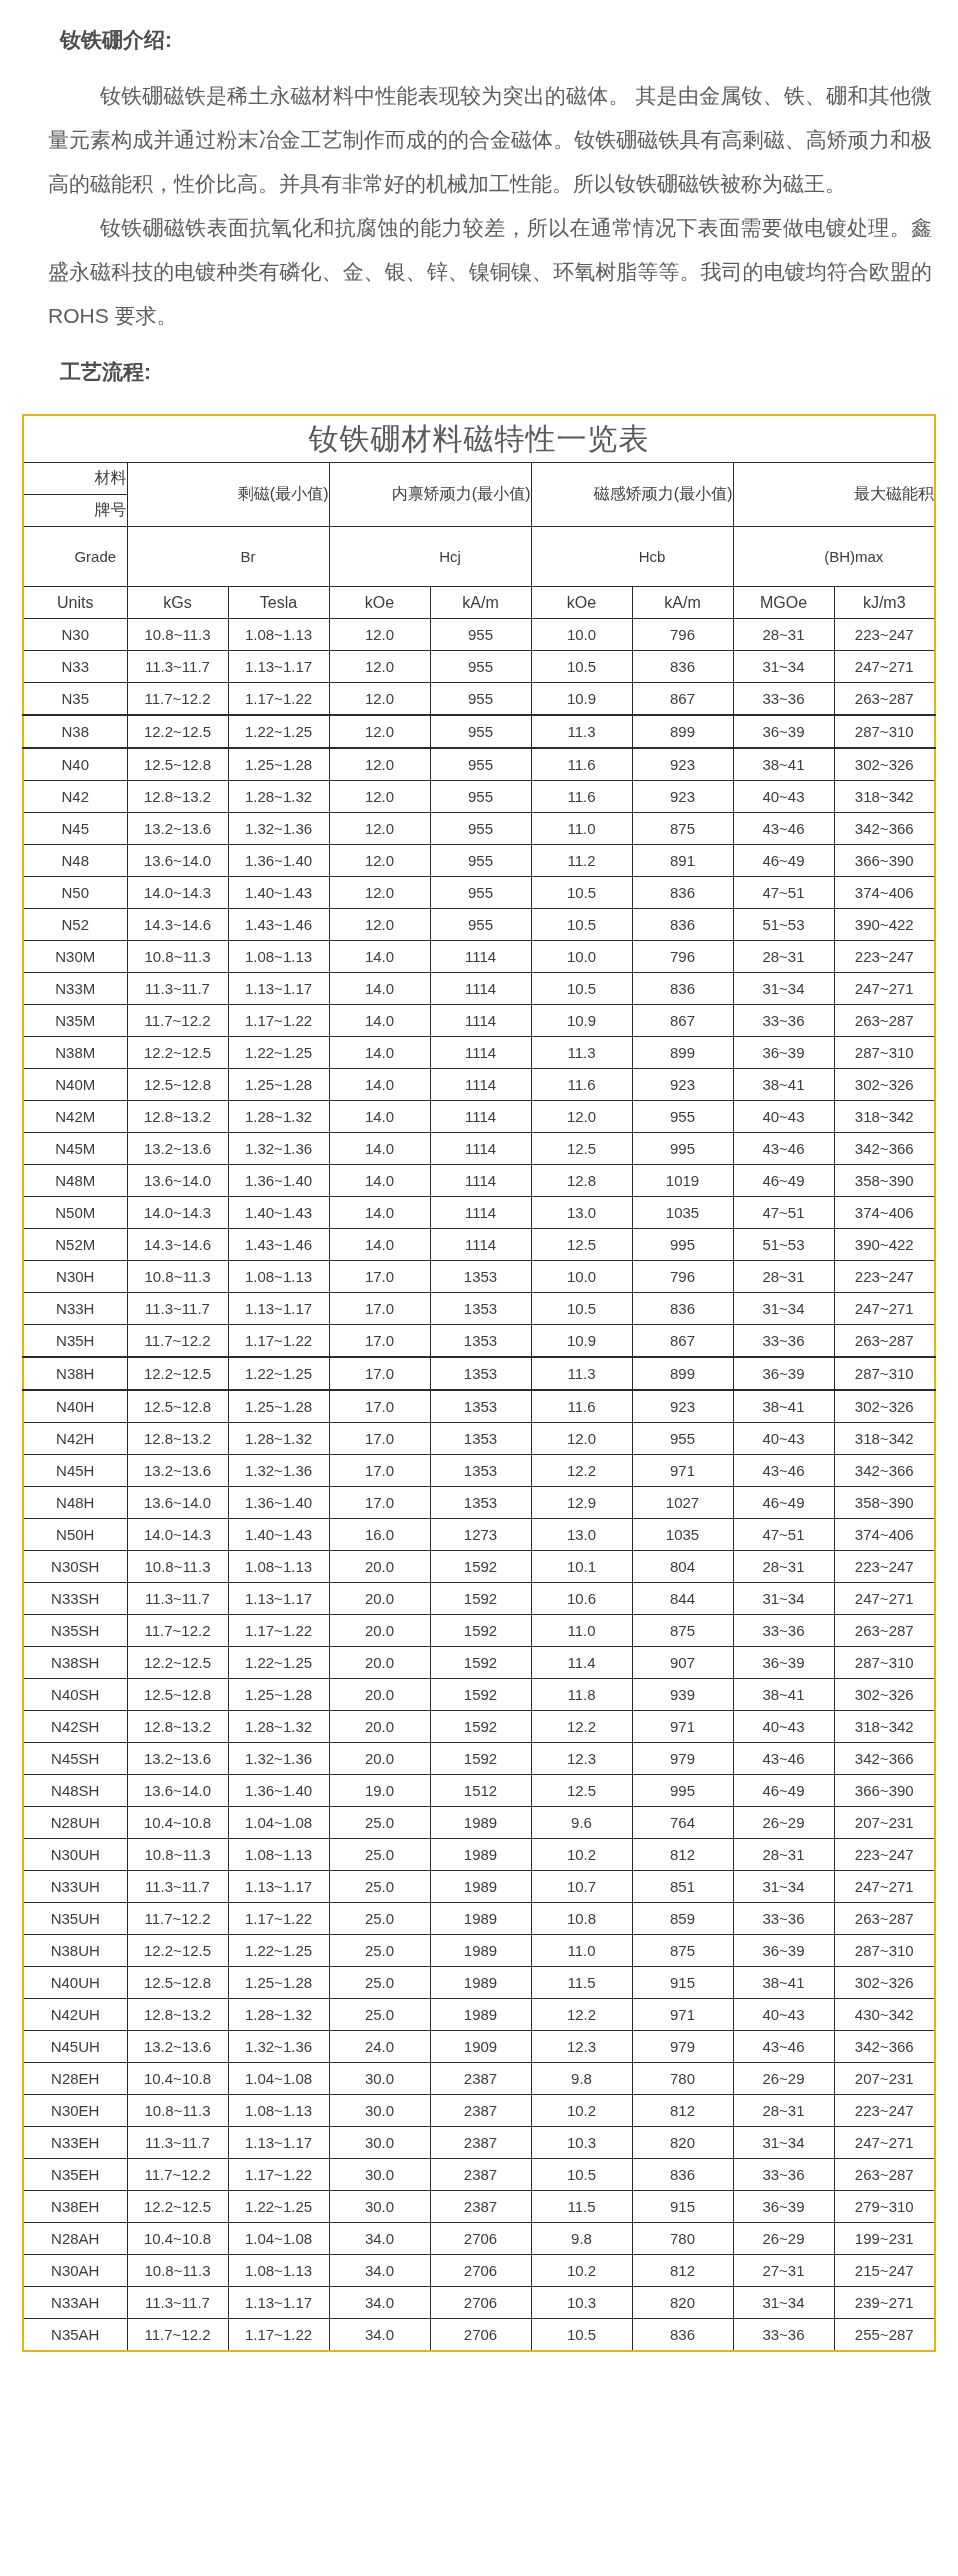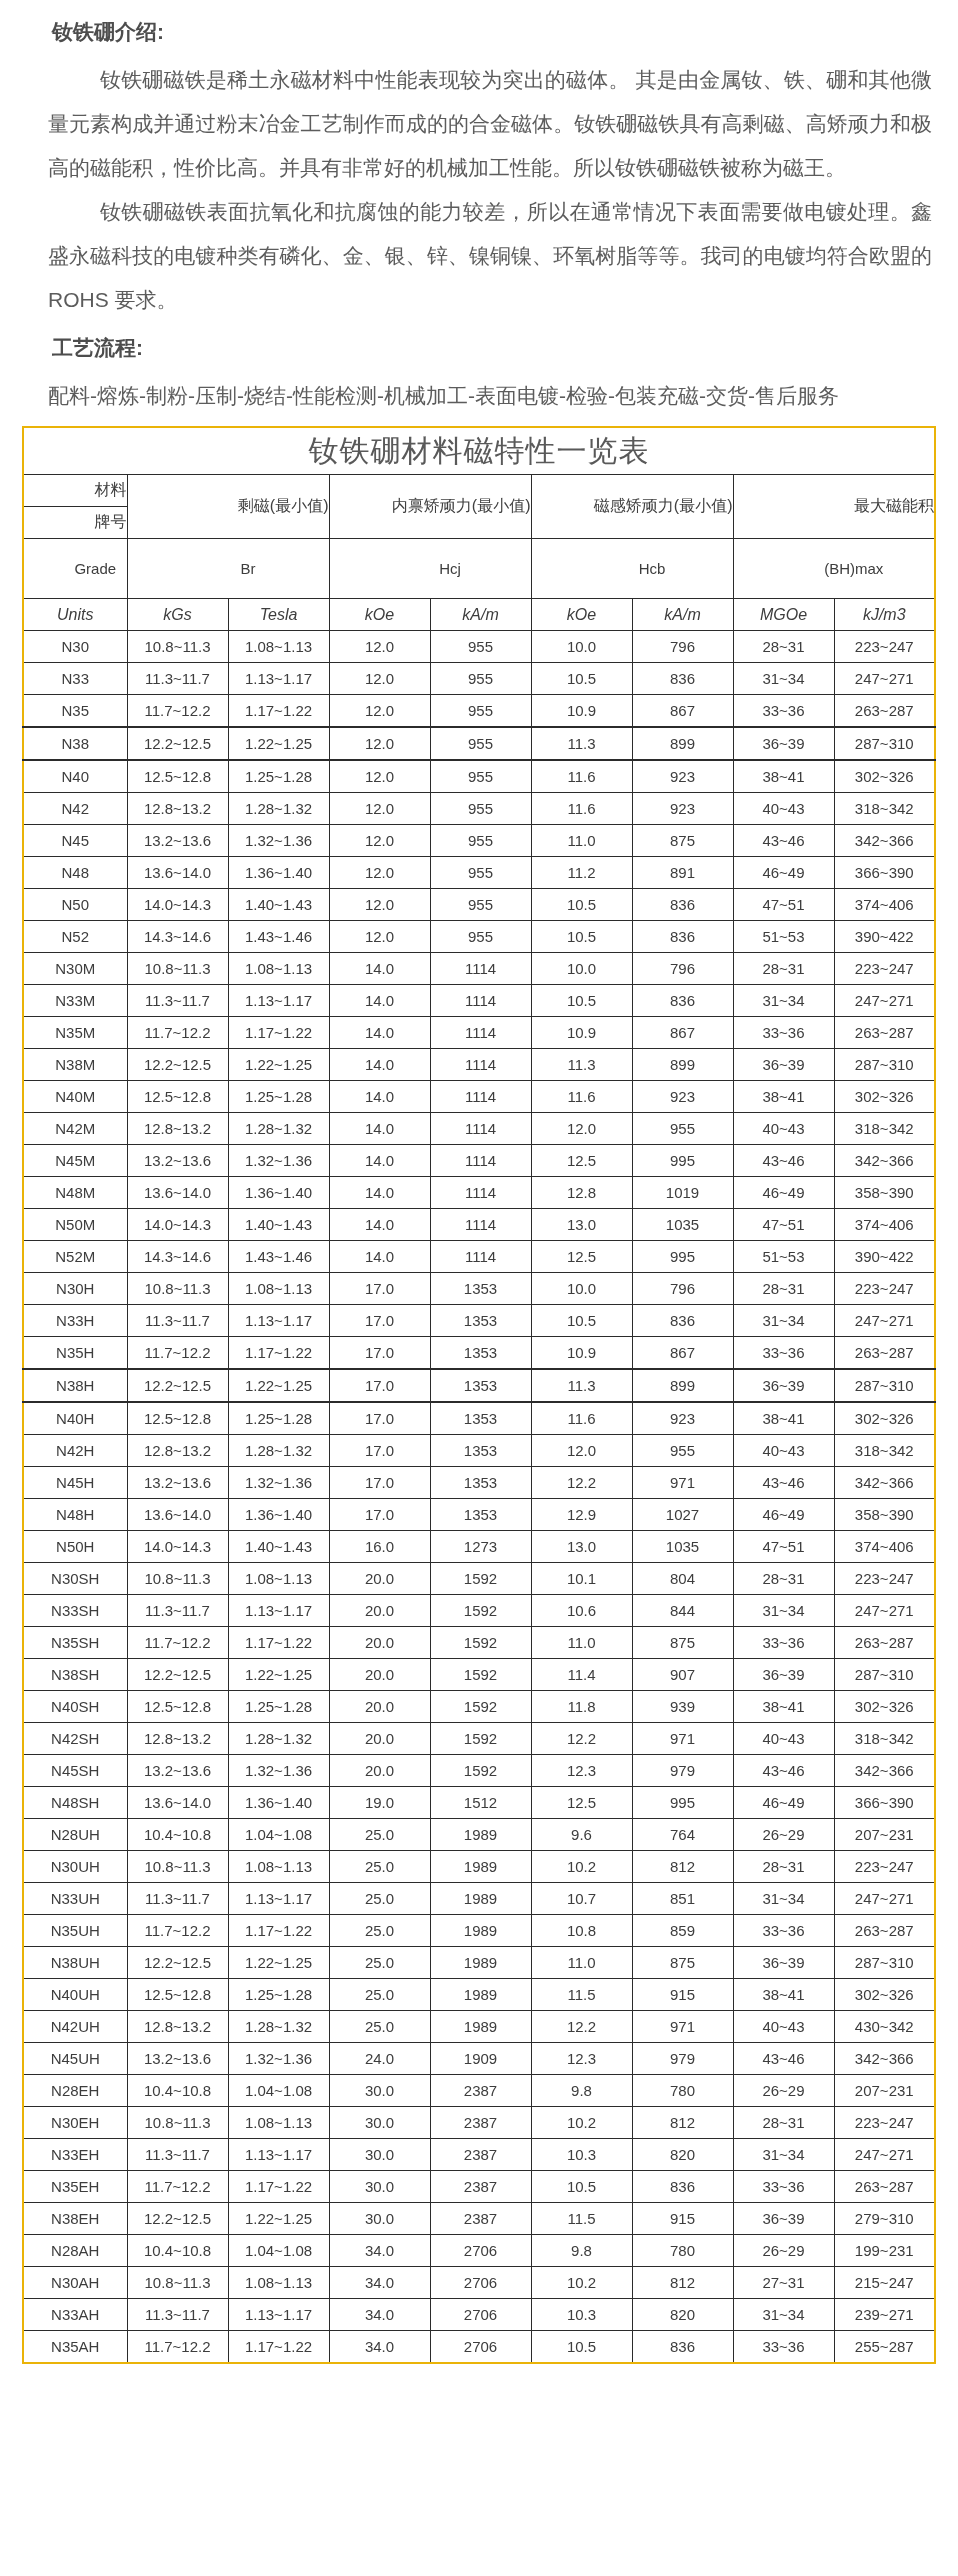--- a/index.html
+++ b/index.html
@@ -9,21 +9,21 @@
     color:#595959;
   }
   .doc{
     padding:6px 26px 4px 48px;
   }
   .sec-heading{
     font-size:21px;
     font-weight:bold;
     color:#4d4d4d;
     line-height:44px;
-    margin:4px;
+    margin:12px;
   }
   .para{
     font-size:21px;
     line-height:44px;
     color:#5c5c5c;
     margin:0;
     text-indent:52px;
     text-align:justify;
   }
   .flow-line{
@@ -61,40 +61,38 @@
     text-align:right;
   }
   .grade-row td{
     height:59px;
     font-size:15px;
     padding-left:40px;
   }
   .units-row td{
     height:31px;
     font-size:16px;
-    font-style:italic;
   }
   #grades-body td{
     height:31px;
     font-size:15px;
   }
   tr.emph td{
     border-top-width:2px;
     border-bottom-width:2px;
   }
 </style>
 </head>
 <body>
 
 <div class="doc">
   <h2 class="sec-heading">钕铁硼介绍:</h2>
   <p class="para">钕铁硼磁铁是稀土永磁材料中性能表现较为突出的磁体。 其是由金属钕、铁、硼和其他微量元素构成并通过粉末冶金工艺制作而成的的合金磁体。钕铁硼磁铁具有高剩磁、高矫顽力和极高的磁能积，性价比高。并具有非常好的机械加工性能。所以钕铁硼磁铁被称为磁王。</p>
   <p class="para">钕铁硼磁铁表面抗氧化和抗腐蚀的能力较差，所以在通常情况下表面需要做电镀处理。鑫盛永磁科技的电镀种类有磷化、金、银、锌、镍铜镍、环氧树脂等等。我司的电镀均符合欧盟的 ROHS 要求。</p>
   <h2 class="sec-heading">工艺流程:</h2>
-  <p class="flow-line">配料-熔炼-制粉-压制-烧结-性能检测-机械加工-表面电镀-检验-包装充磁-交货-售后服务</p>
 </div>
 
 <table class="magnet-table">
   <colgroup>
     <col style="width:104px">
     <col style="width:101px">
       <col style="width:101px">
     <col style="width:101px">
       <col style="width:101px">
     <col style="width:101px">

